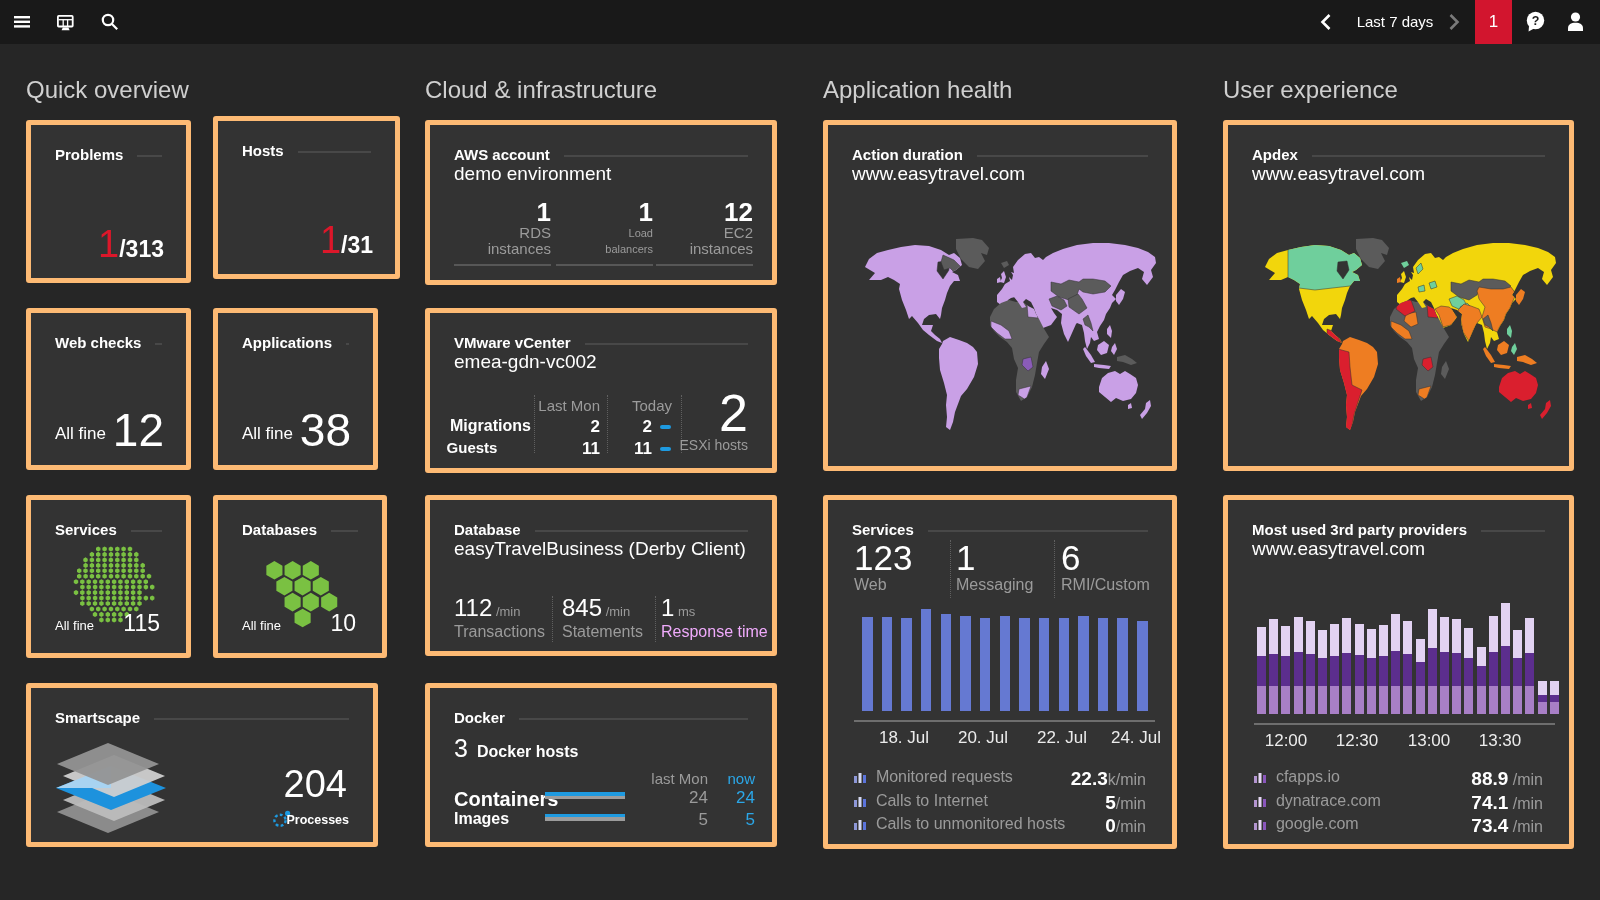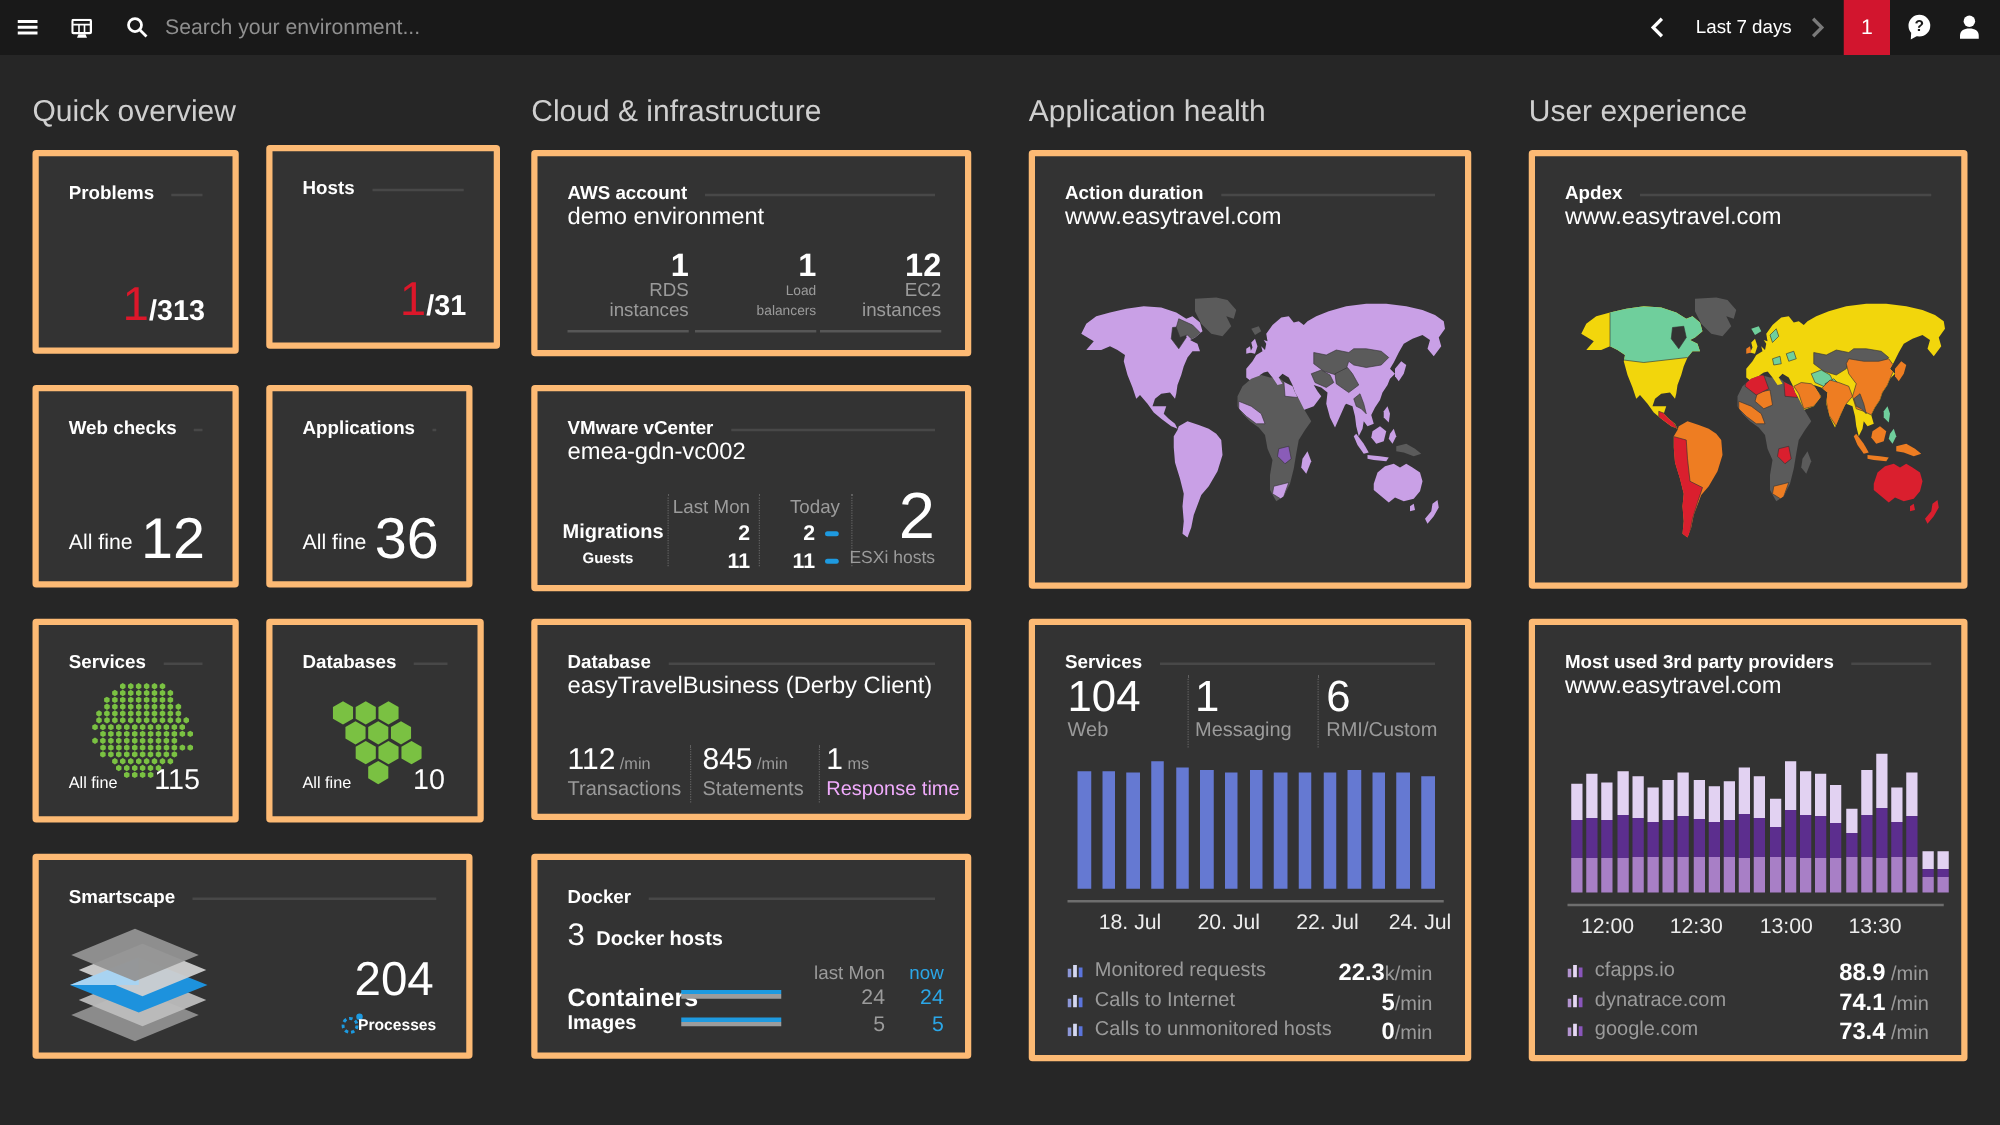--- a/index.html
+++ b/index.html
@@ -26,21 +26,20 @@
       <rect x="0.9" y="0.9" width="14.8" height="10.6" rx="0.8" fill="none" stroke="#fff" stroke-width="1.8"></rect>
       <line x1="1.5" y1="4.7" x2="15" y2="4.7" stroke="#fff" stroke-width="1.3"></line>
       <line x1="6.2" y1="4.7" x2="6.2" y2="11" stroke="#fff" stroke-width="1.3"></line>
       <line x1="10.6" y1="4.7" x2="10.6" y2="11" stroke="#fff" stroke-width="1.3"></line>
       <path d="M5.8,12.4 L11.4,12.4 L12.6,15.2 L4.6,15.2 Z" fill="#fff"></path>
     </svg>
 <svg class="abs" style="left:101px;top:13px" width="18" height="18">
       <circle cx="7" cy="7" r="5.2" fill="none" stroke="#fff" stroke-width="2.2"></circle>
       <line x1="11" y1="11" x2="16.2" y2="16.2" stroke="#fff" stroke-width="2.2"></line>
     </svg>
-<div class="abs" style="left:132px;top:0;height:44px;line-height:44px;font-size:17px;color:#8f8f8f">Search your environment...</div>
 <svg class="abs" style="left:1320px;top:13px" width="12" height="18">
       <path d="M9.5,2 L2.5,9 L9.5,16" fill="none" stroke="#fff" stroke-width="2.6"></path>
     </svg>
 <div class="abs" style="left:1340px;width:110px;top:0;height:44px;line-height:44px;text-align:center;font-size:15px;color:#fff">Last 7 days</div>
 <svg class="abs" style="left:1448px;top:13px" width="12" height="18">
       <path d="M2.5,2 L9.5,9 L2.5,16" fill="none" stroke="#7a7a7a" stroke-width="2.6"></path>
     </svg>
 <div class="abs" style="left:1475px;top:0;width:37px;height:44px;background:#d2152e;text-align:center;line-height:44px;font-size:17px;color:#fff">1</div>
 <svg class="abs" style="left:1525px;top:11px" width="21" height="22">
       <circle cx="10.5" cy="9.5" r="8.7" fill="#fff"></circle>
@@ -83,21 +82,21 @@
     </div>
     <div class="abs" style="left:24px;bottom:21px;font-size:17px">All fine</div>
     <div class="abs" style="right:22px;bottom:12px;font-size:46px;line-height:1">12</div>
   </div>
 <div class="tile" style="left:213px;top:308px;width:165px;height:162px">
     <div class="ttitle">
       <span>Applications</span>
       <i></i>
     </div>
     <div class="abs" style="left:24px;bottom:21px;font-size:17px">All fine</div>
-    <div class="abs" style="right:22px;bottom:12px;font-size:46px;line-height:1">36</div>
+    <div class="abs" style="right:22px;bottom:12px;font-size:46px;line-height:1">38</div>
   </div>
 <div class="tile" style="left:26px;top:495px;width:165px;height:163px">
     <div class="ttitle">
       <span>Services</span>
       <i></i>
     </div>
     <svg class="abs" style="left:41px;top:45px" width="86" height="82">
       <defs>
         <path id="hx" d="M0,-2.55 L2.21,-1.27 L2.21,1.27 L0,2.55 L-2.21,1.27 L-2.21,-1.27 Z" fill="#7ac142"></path>
       </defs>
@@ -306,21 +305,21 @@
     <div class="sub">emea-gdn-vc002</div>
     <div class="dotsep" style="left:104px;top:82px;height:58px"></div>
     <div class="dotsep" style="left:177px;top:82px;height:58px"></div>
     <div class="dotsep" style="left:251px;top:82px;height:58px"></div>
     <div class="abs gray" style="left:96px;top:84px;width:74px;text-align:right;font-size:15px;white-space:nowrap">Last Mon</div>
     <div class="abs gray" style="left:180px;top:84px;width:62px;text-align:right;font-size:15px">Today</div>
     <div class="abs" style="left:20px;top:104px;width:76px;text-align:left;font-size:16px;font-weight:bold">Migrations</div>
     <div class="abs" style="left:110px;top:104px;width:60px;text-align:right;font-size:17px;font-weight:bold">2</div>
     <div class="abs" style="left:182px;top:104px;width:40px;text-align:right;font-size:17px;font-weight:bold">2</div>
     <div class="abs" style="left:230px;top:112px;width:11px;height:3.5px;background:#1e9ae0;border-radius:2px"></div>
-    <div class="abs" style="left:36px;top:126px;width:76px;text-align:left;font-size:12px;font-weight:bold">Guests</div>
+    <div class="abs" style="left:4px;top:126px;width:76px;text-align:center;font-size:15px;font-weight:bold">Guests</div>
     <div class="abs" style="left:110px;top:126px;width:60px;text-align:right;font-size:17px;font-weight:bold">11</div>
     <div class="abs" style="left:182px;top:126px;width:40px;text-align:right;font-size:17px;font-weight:bold">11</div>
     <div class="abs" style="left:230px;top:134px;width:11px;height:3.5px;background:#1e9ae0;border-radius:2px"></div>
     <div class="abs" style="right:24px;top:74px;font-size:52px;line-height:1">2</div>
     <div class="abs gray" style="right:24px;top:124px;font-size:14px">ESXi hosts</div>
   </div>
 <div class="tile" style="left:425px;top:495px;width:352px;height:161px">
     <div class="ttitle">
       <span>Database</span>
       <i></i>
@@ -470,21 +469,21 @@
         <path d="M164,152 L176,149 L171,163 L163,158 Z" fill="#c9a0e6" stroke="#333" stroke-width="0.5"></path>
       </g>
     </svg>
   </div>
 <div class="tile" style="left:823px;top:495px;width:354px;height:354px">
     <div class="ttitle">
       <span>Services</span>
       <i></i>
     </div>
     <div class="abs" style="left:26px;top:40px">
-      <div style="font-size:35px;line-height:35px">104</div>
+      <div style="font-size:35px;line-height:35px">123</div>
       <div style="font-size:16px;color:#9b9b9b;margin-top:1px">Web</div>
     </div>
     <div class="abs" style="left:128px;top:40px">
       <div style="font-size:35px;line-height:35px">1</div>
       <div style="font-size:16px;color:#9b9b9b;margin-top:1px">Messaging</div>
     </div>
     <div class="abs" style="left:233px;top:40px">
       <div style="font-size:35px;line-height:35px">6</div>
       <div style="font-size:16px;color:#9b9b9b;margin-top:1px">RMI/Custom</div>
     </div>

